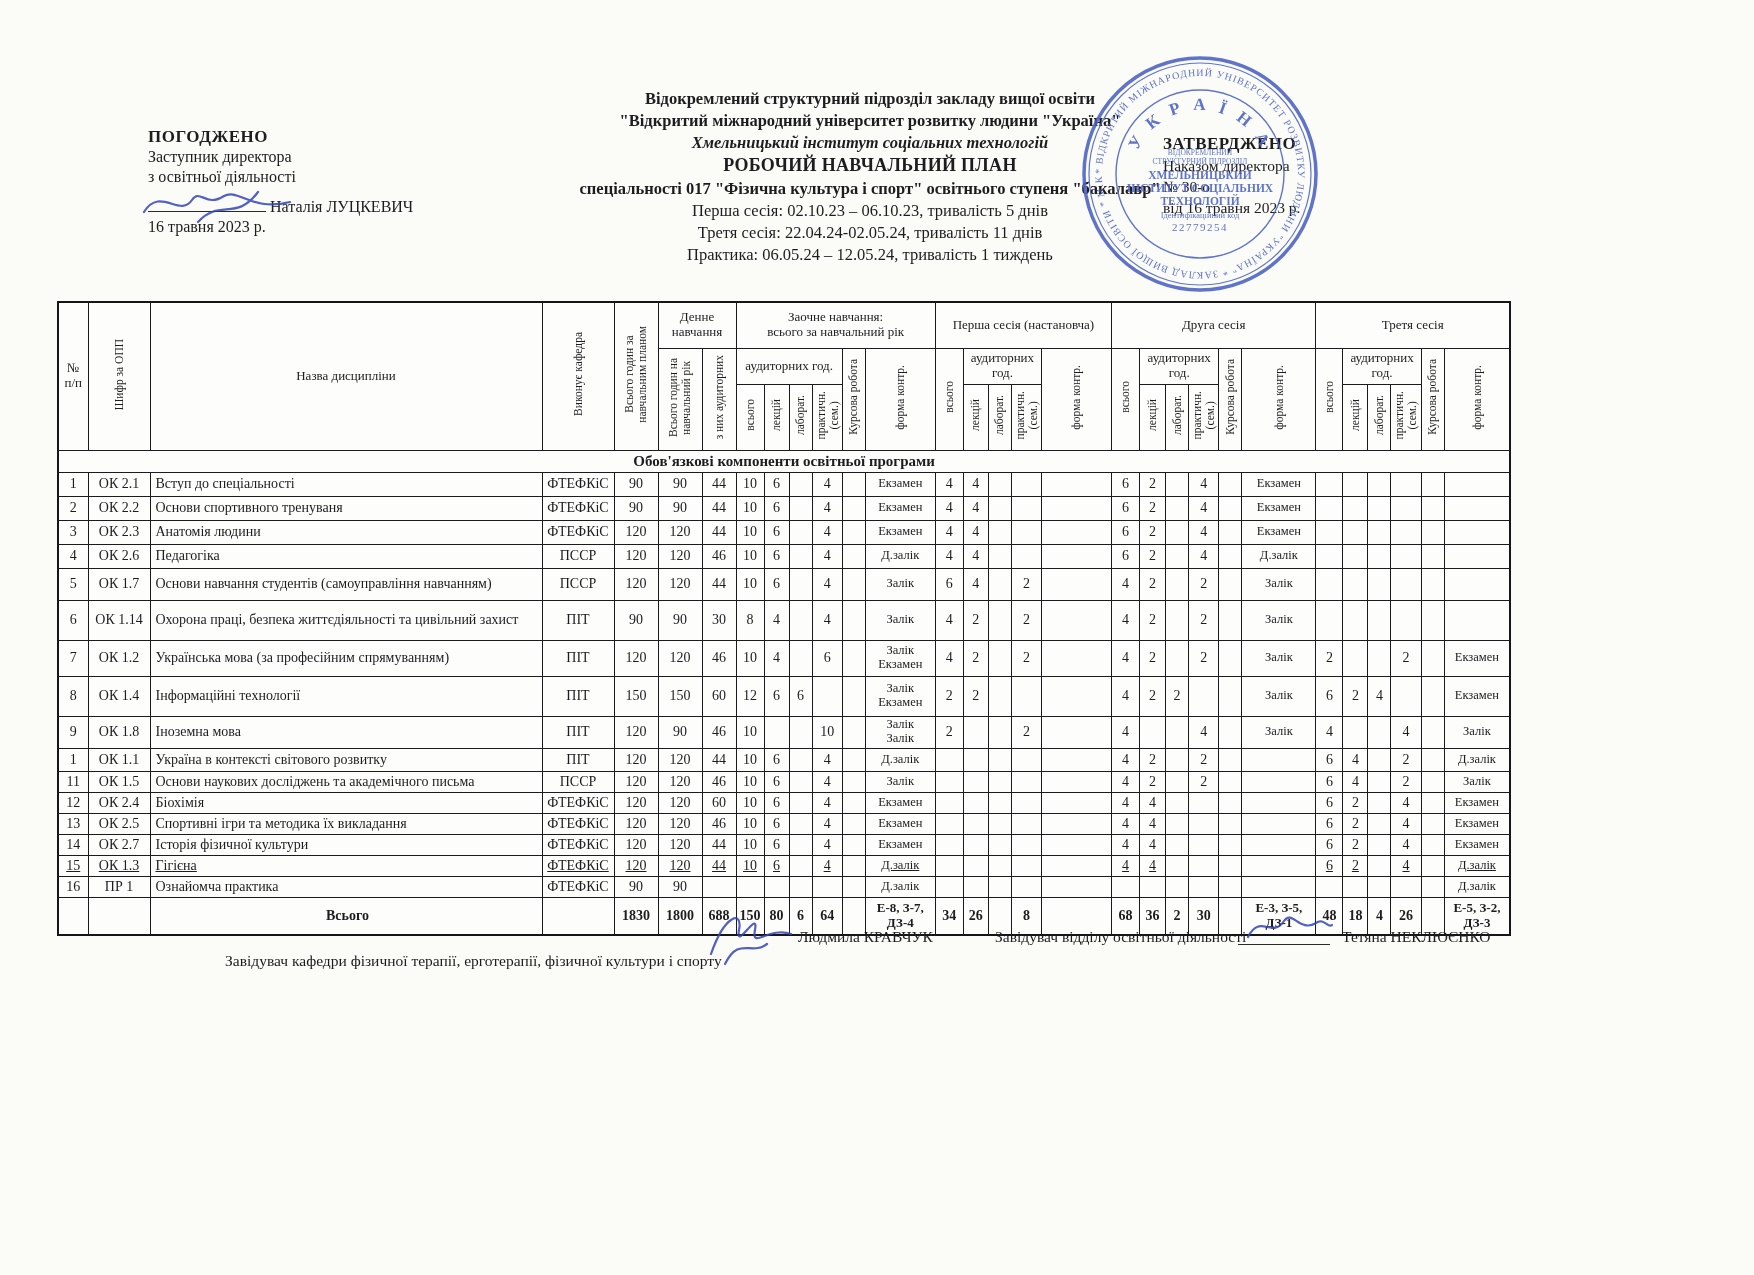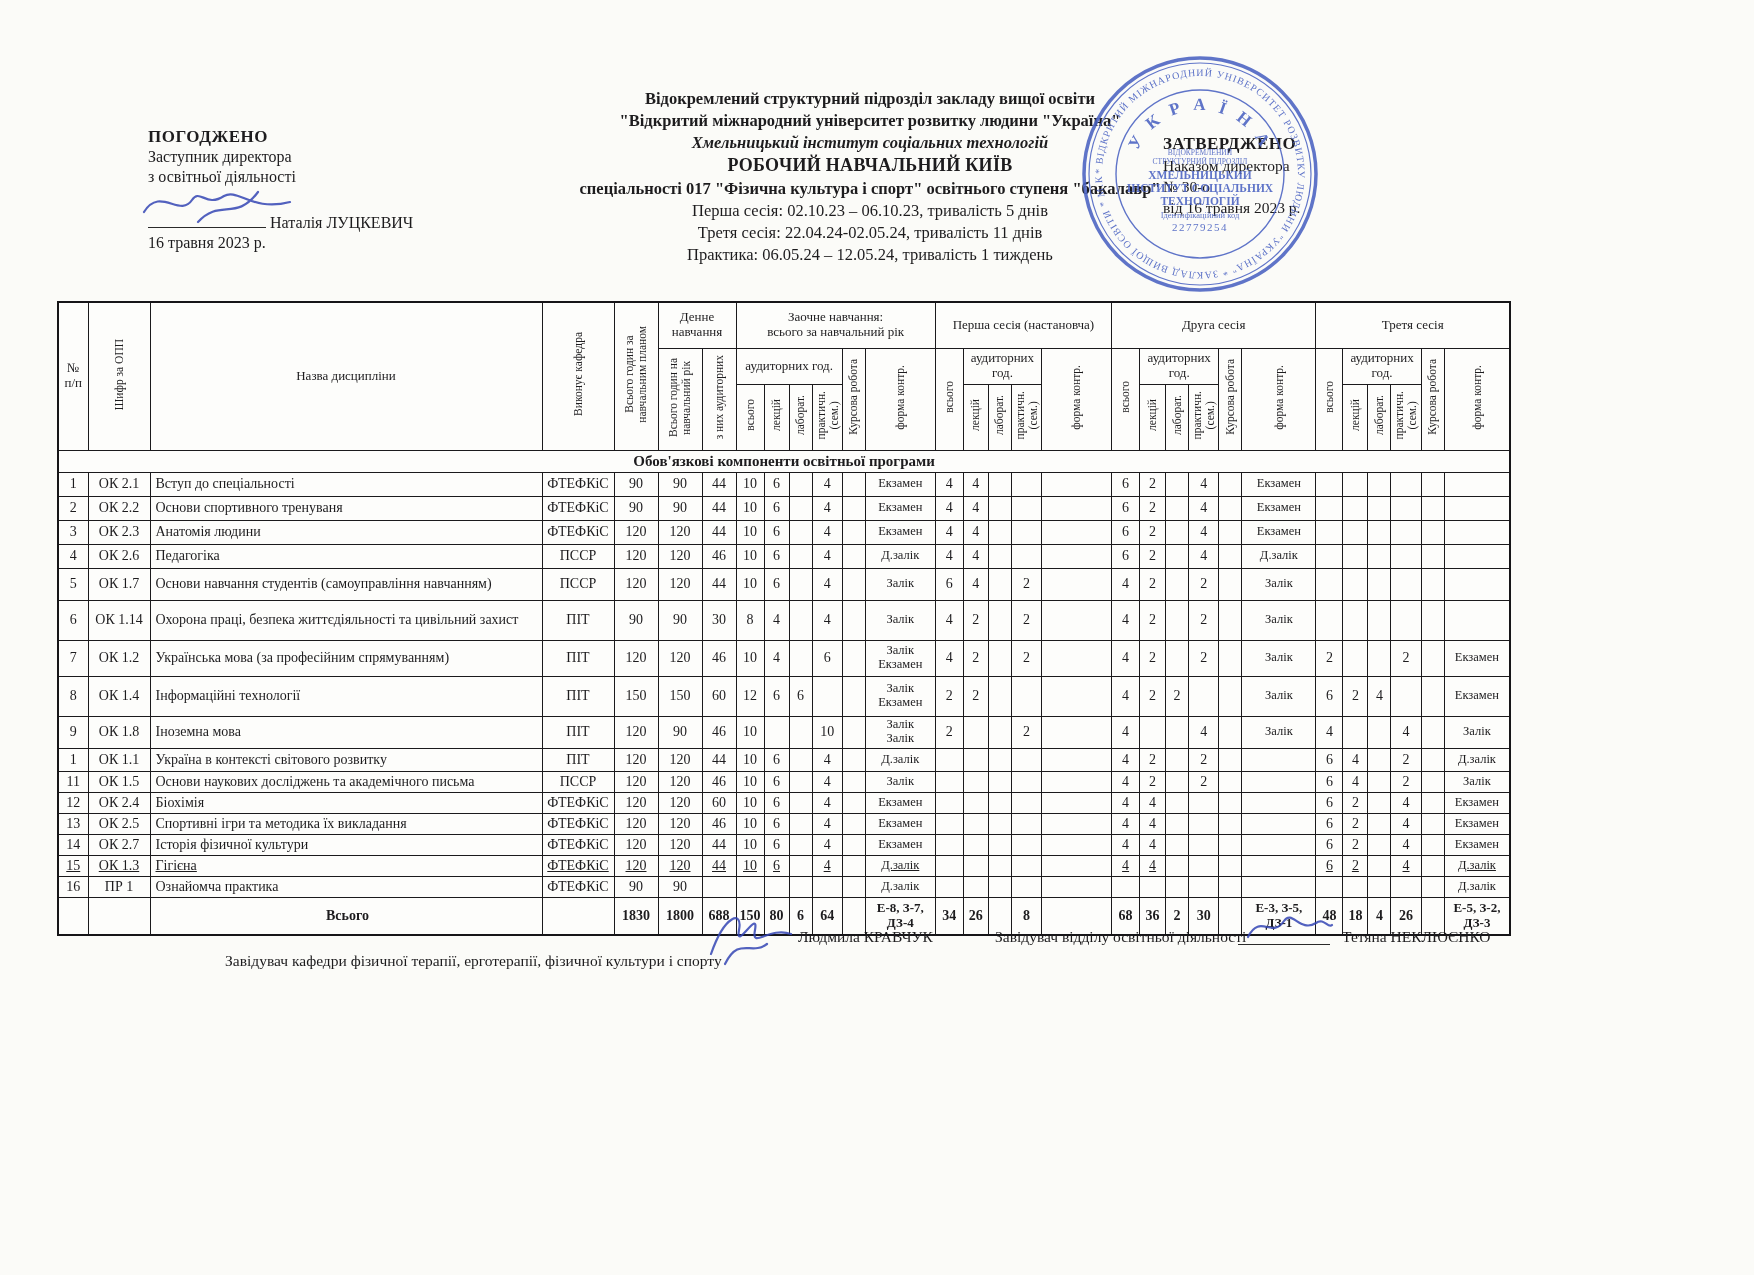--- a/index.html
+++ b/index.html
@@ -49,35 +49,35 @@
   .sig-svg{position:absolute;}
   .short-line{display:inline-block;border-bottom:1.5px solid #2a2a2a;height:14px;}
 </style>
 </head>
 <body>
 
 <div class="abs blk-left">
   <div class="ttl">ПОГОДЖЕНО</div>
   <div>Заступник директора</div>
   <div>з освітньої діяльності</div>
-  <div style="margin-top:26px;">
+  <div style="margin-top:10px;">
     <span class="sig-line"></span>
     <span>Наталія ЛУЦКЕВИЧ</span>
   </div>
   <div>16 травня 2023 р.</div>
 </div>
 <svg class="abs sig-svg" style="left:140px;top:178px;" width="170" height="48" viewBox="0 0 170 48">
   <path d="M4,34 C20,8 40,40 52,22 C60,10 66,30 84,18 C98,10 112,34 150,24 M58,44 C80,20 96,44 118,14" fill="none" stroke="#3445b4" stroke-width="2.2" stroke-linecap="round" opacity=".85"></path>
 </svg>
 
 <div class="abs blk-center">
   <div class="b">Відокремлений структурний підрозділ закладу вищої освіти</div>
   <div class="b">"Відкритий міжнародний університет розвитку людини "Україна"</div>
   <div class="b i">Хмельницький інститут соціальних технологій</div>
-  <div class="b big">РОБОЧИЙ НАВЧАЛЬНИЙ КИЇВ</div>
+  <div class="b big">РОБОЧИЙ НАВЧАЛЬНИЙ ПЛАН</div>
   <div class="b">спеціальності 017 "Фізична культура і спорт" освітнього ступеня "бакалавр"</div>
   <div>Перша сесія: 02.10.23 – 06.10.23, тривалість 5 днів</div>
   <div>Третя сесія: 22.04.24-02.05.24,  тривалість 11 днів</div>
   <div>Практика: 06.05.24 – 12.05.24,  тривалість 1 тиждень</div>
 </div>
 
 <div class="abs blk-right">
   <div class="ttl">ЗАТВЕРДЖЕНО</div>
   <div>Наказом директора</div>
   <div>№ 30-о</div>

